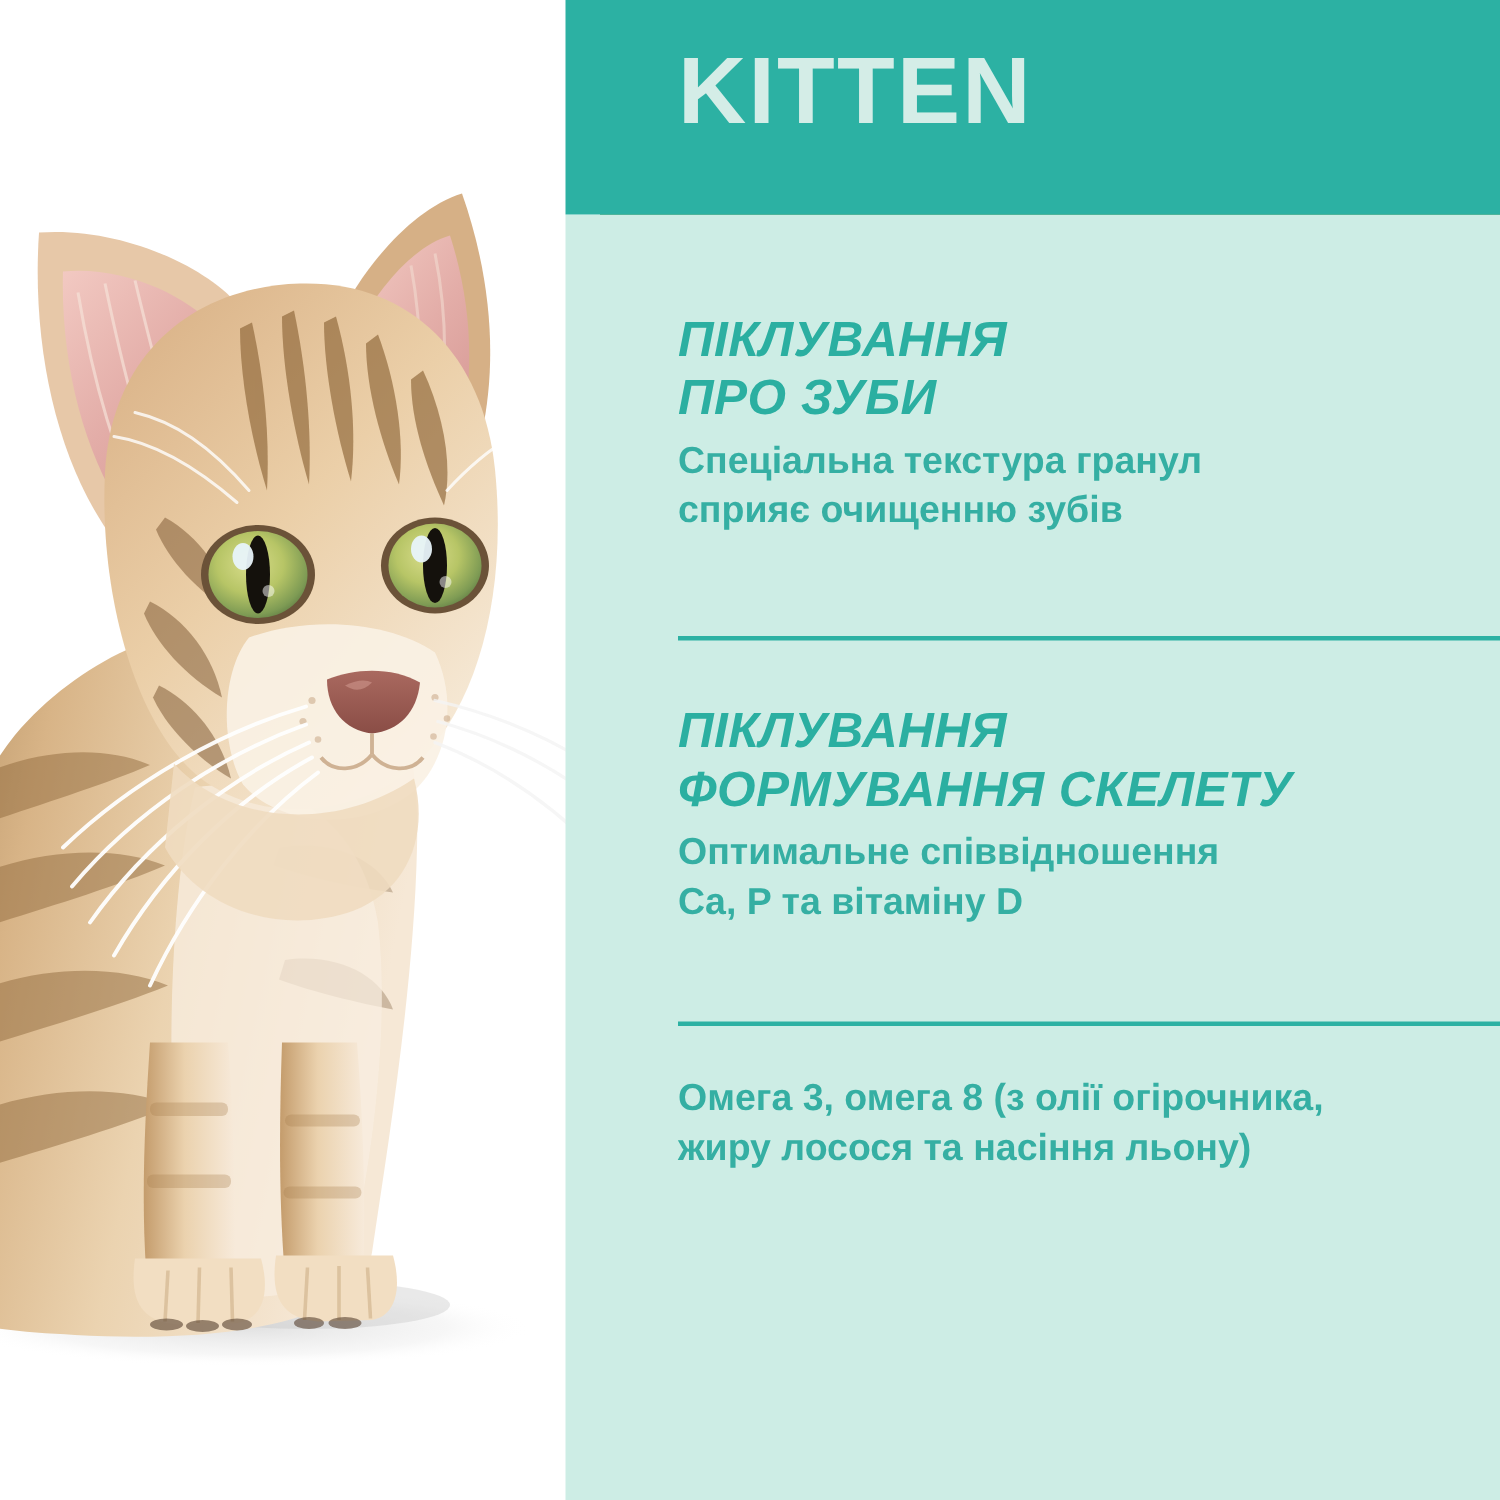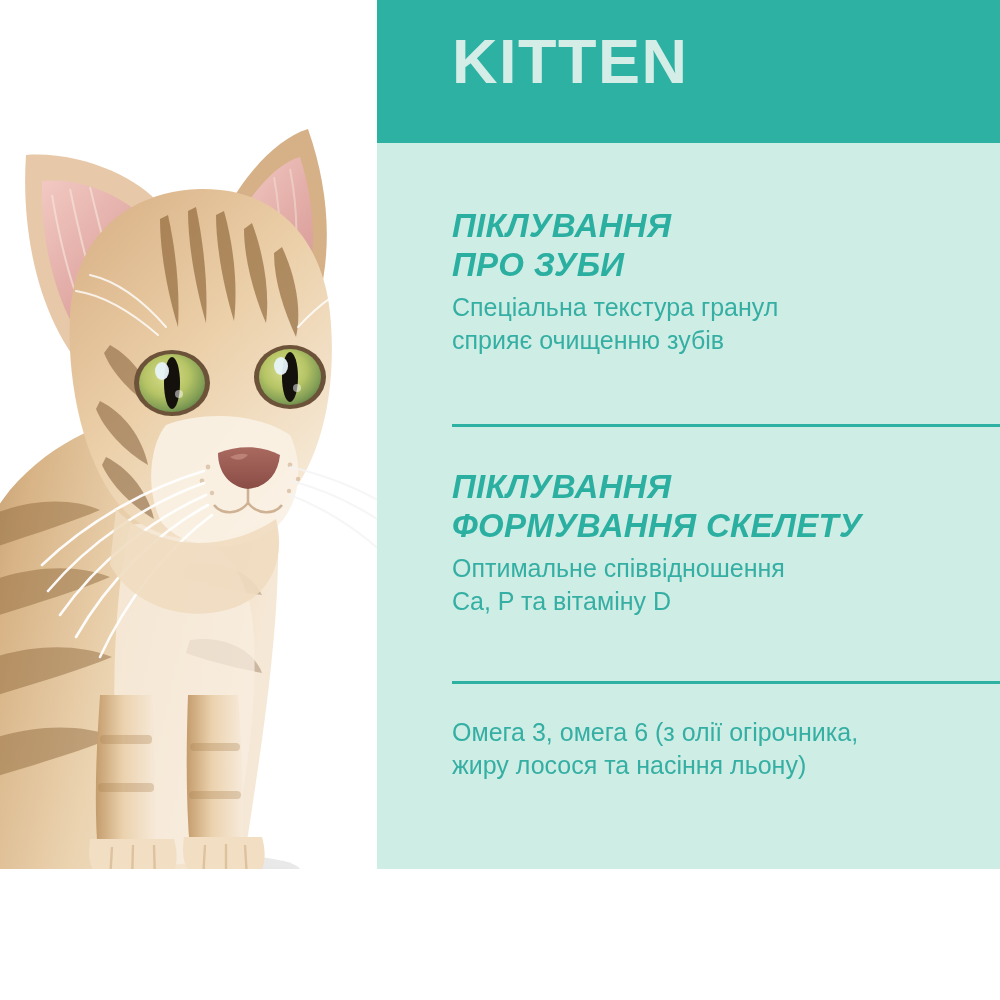--- a/index.html
+++ b/index.html
@@ -9,21 +9,21 @@
   body {
     width: 1000px;
     height: 1000px;
     font-family: "Liberation Sans", sans-serif;
     background: #ffffff;
     overflow: hidden;
   }
   #page {
     position: relative;
     width: 1000px;
-    height: 869px;
+    height: 1000px;
     background: #15803d;
     overflow: hidden;
   }
 
   
   #photo-area {
     position: absolute;
     left: 0;
     top: 0;
     width: 400px;
@@ -90,21 +90,21 @@
     line-height: 1.17;
     letter-spacing: 0.3px;
     margin: 0 0 7px 0;
     white-space: pre-line;
     font-style: italic;
   }
   .feature-body {
     color: #35AFA3;
     font-size: 25px;
     line-height: 1.33;
-    font-weight: normal;
+    font-weight: bold;
     margin: 0;
     white-space: pre-line;
   }
 
   .divider {
     position: absolute;
     left: 75px;
     width: 548px;
     height: 3px;
     background: #2CB1A3;
@@ -323,19 +323,19 @@
     <div class="feature-block" id="feature-block-1">
       <div class="feature-heading">ПІКЛУВАННЯ
 ФОРМУВАННЯ СКЕЛЕТУ</div>
       <div class="feature-body">Оптимальне співвідношення
 Ca, P та вітаміну D</div>
     </div>
 
     <div class="divider" id="divider-1"></div>
 
     <div class="feature-block" id="feature-block-2">
-      <div class="feature-body">Омега 3, омега 6 (з олії огірочника,
+      <div class="feature-body">Омега 3, омега 8 (з олії огірочника,
 жиру лосося та насіння льону)</div>
     </div>
 
   </div>
 
 </div>
 
 </body></html>

